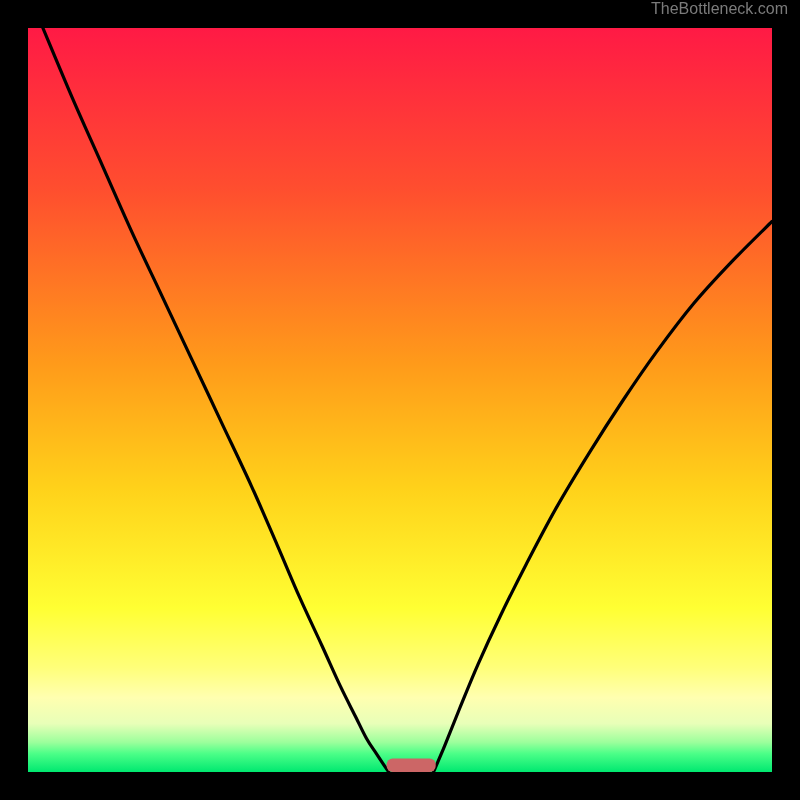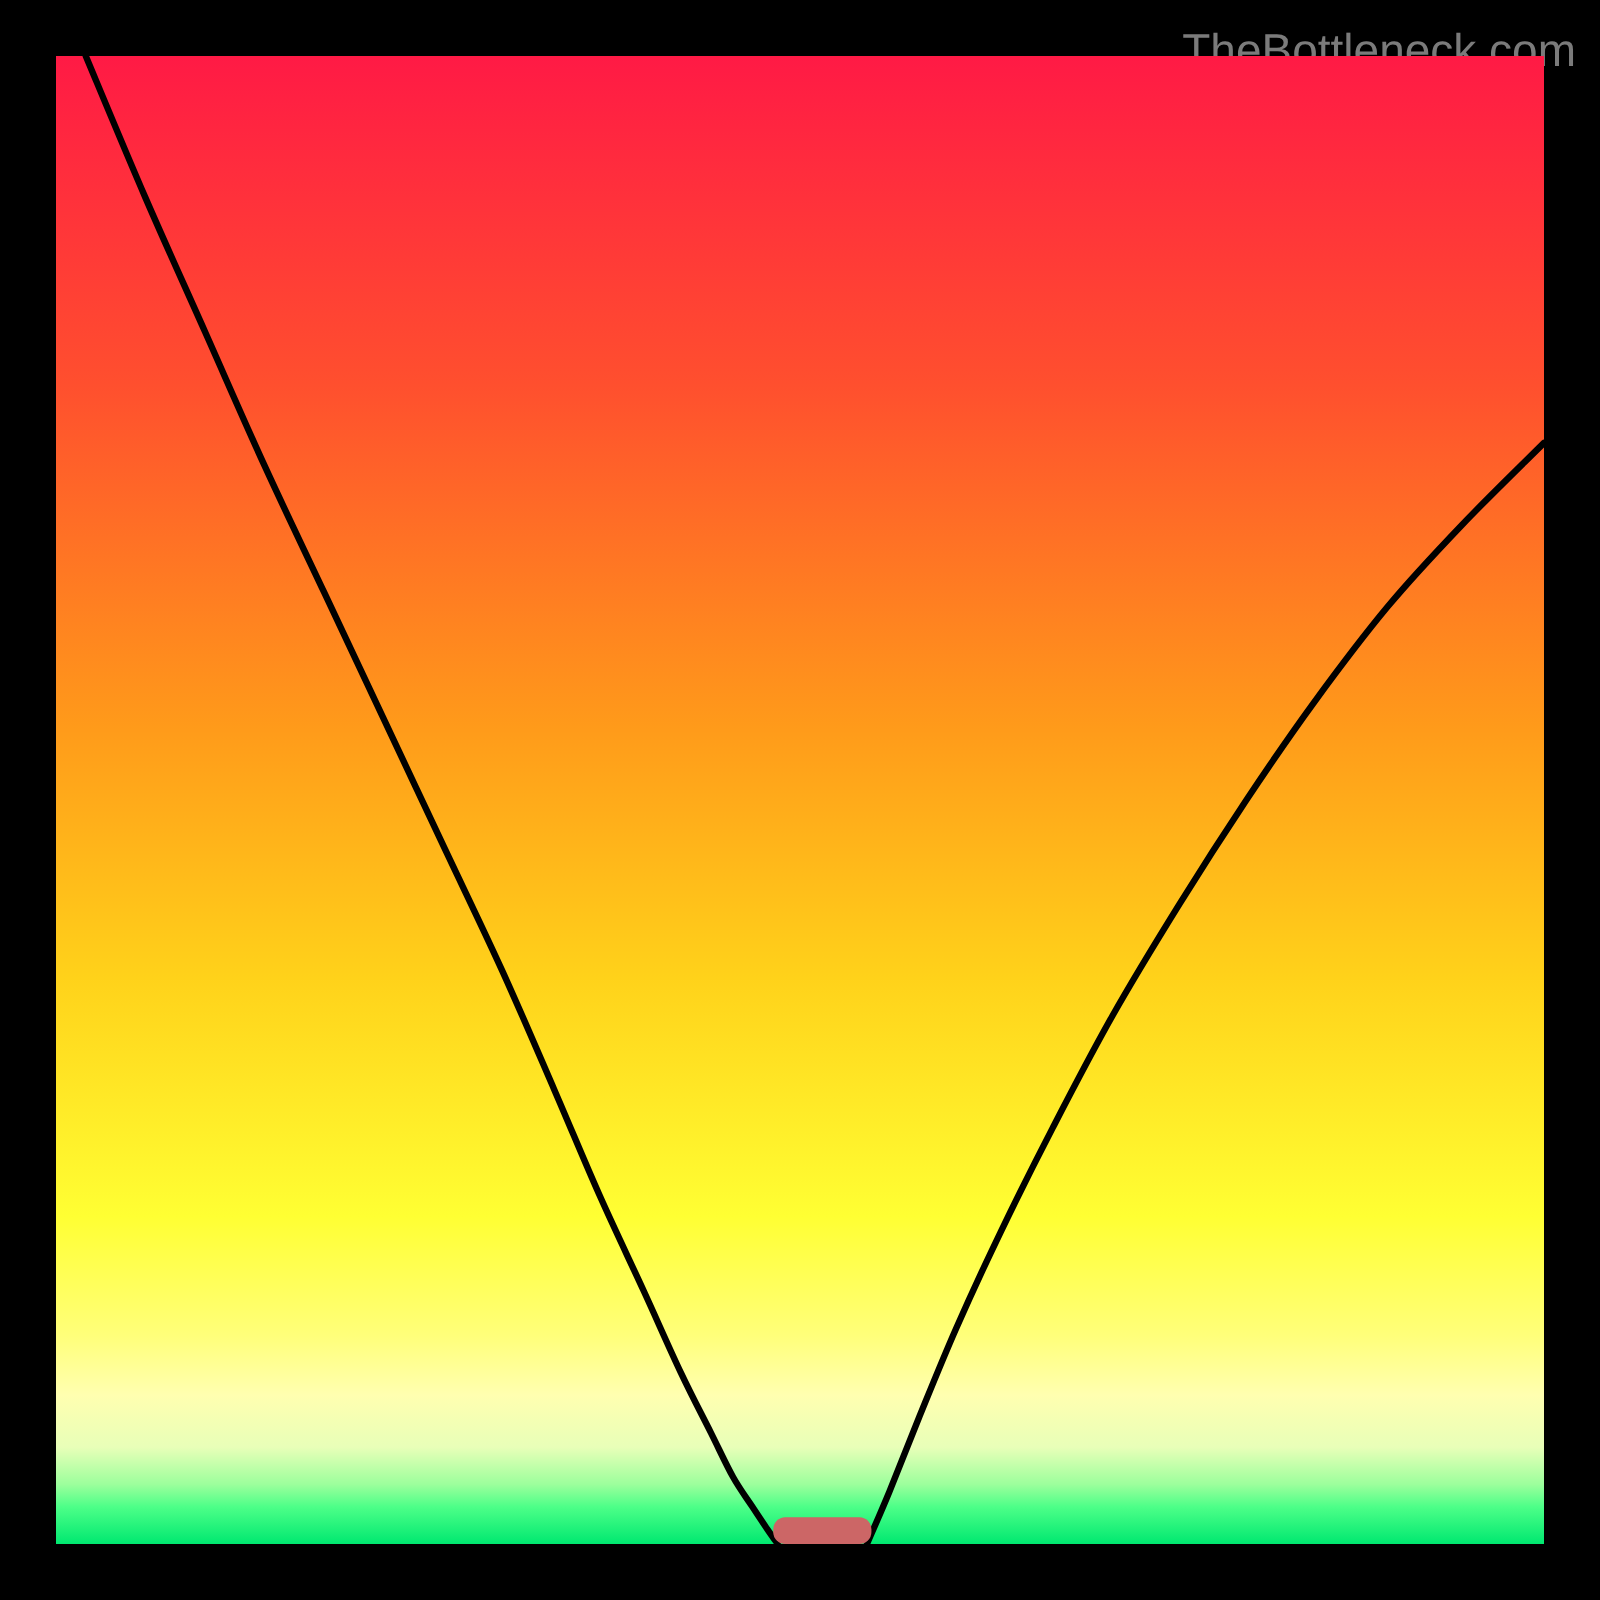--- a/index.html
+++ b/index.html
@@ -20,24 +20,24 @@
     position: absolute;
     
     left: 28px;
     top: 28px;
     width: 744px;
     height: 744px;
     overflow: hidden;
   }
   .watermark {
     position: absolute;
-    top: 12px;
+    top: 0;
     right: 12px;
     color: #7b7b7b;
-    font-size: 23px;
+    font-size: 16px;
     font-weight: 400;
     letter-spacing: 0px;
     font-family: Arial, Helvetica, sans-serif;
   }
   svg {
     display: block;
   }
 </style>
 </head>
 <body>

